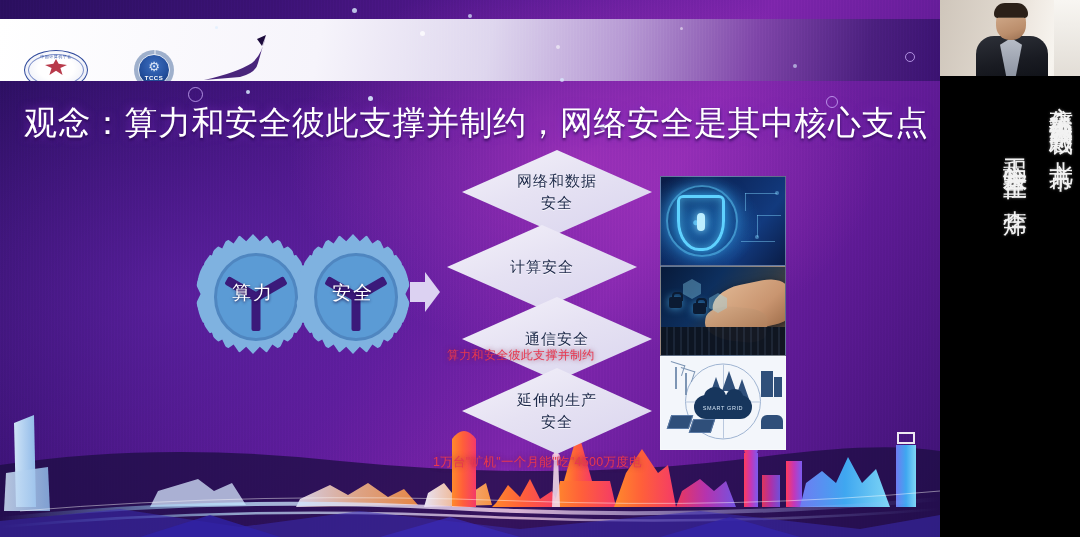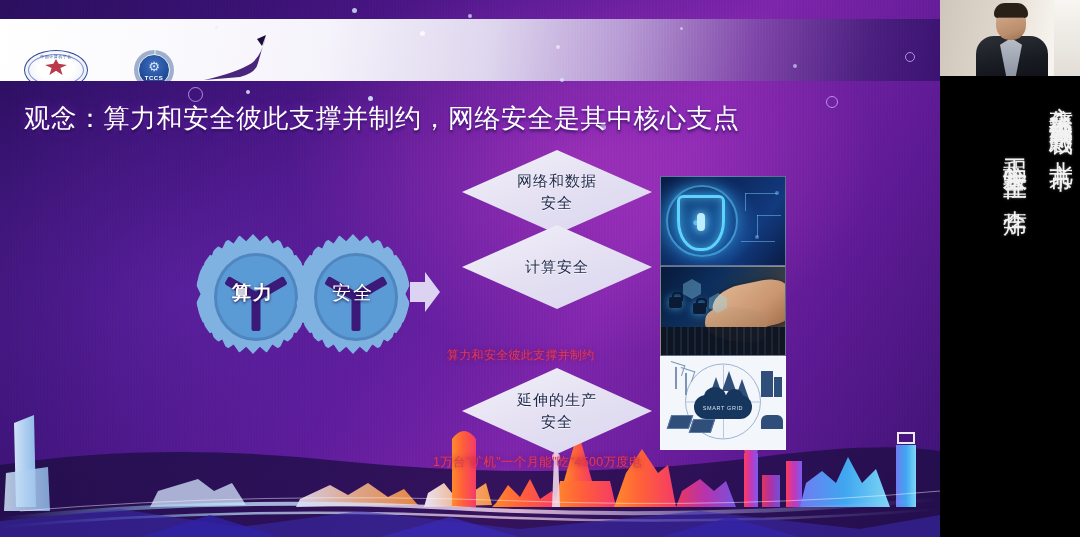--- a/index.html
+++ b/index.html
@@ -42,21 +42,21 @@
   #logo-tccs .inner{position:absolute;inset:4px;border-radius:50%;
     background:radial-gradient(circle at 50% 35%,#3d6fc0 0%,#24509e 55%,#16356e 100%);
     border:1.4px solid #e8edf6;color:#fff;}
   #logo-tccs .glyph{position:absolute;left:50%;top:36%;transform:translate(-50%,-50%);font-size:13px;color:#dce6f7;}
   #logo-tccs .tlabel{position:absolute;left:0;right:0;bottom:4px;text-align:center;font-size:6px;
     font-weight:bold;color:#fff;letter-spacing:.6px;}
   
   #hdr-swoosh{position:absolute;left:200px;top:14px;width:70px;height:48px;z-index:4;}
 
   
-  #heading{position:absolute;left:24px;top:101px;font-size:26px;color:#ffffff;white-space:nowrap;
+  #heading{position:absolute;left:24px;top:101px;font-size:33px;color:#ffffff;white-space:nowrap;
     letter-spacing:.5px;text-shadow:0 0 10px rgba(120,40,190,.95),0 2px 3px rgba(20,0,50,.85);z-index:8;}
 
   
   .spark{position:absolute;border-radius:50%;background:#d9ecff;z-index:3;}
   .sparkring{position:absolute;border-radius:50%;border:1.4px solid rgba(210,180,255,.75);z-index:3;}
 
   
   #gears{position:absolute;left:196px;top:234px;width:214px;height:124px;z-index:7;}
   .gear{position:absolute;top:0;width:114px;height:120px;}
   .gear .teeth{position:absolute;inset:0;border-radius:50%;background:#7fb2e0;
@@ -64,21 +64,21 @@
       100% 42%,96% 50%,100% 58%,98% 64%,99% 74%,93% 74%,92% 84%,86% 82%,83% 91%,77% 88%,73% 96%,67% 92%,
       62% 99%,56% 94%,50% 100%,44% 94%,38% 99%,33% 92%,27% 96%,23% 88%,17% 91%,14% 82%,8% 84%,7% 74%,
       1% 74%,2% 64%,0% 58%,4% 50%,0% 42%,2% 36%,1% 26%,7% 26%,8% 16%,14% 18%,17% 9%,23% 12%,27% 4%,
       33% 8%,38% 1%,44% 6%);}
   .gear .hub{position:absolute;left:16%;top:16%;width:68%;height:68%;border-radius:50%;
     background:#5b9bd5;border:3px solid #4f86c0;}
   .gear .spoke{position:absolute;left:50%;top:50%;width:9px;height:34px;background:#3b1a7a;
     transform-origin:50% 0%;border-radius:2px;}
   .gear .label{position:absolute;left:0;right:0;top:50%;transform:translateY(-52%);text-align:center;
     font-size:19px;color:#ffffff;letter-spacing:2px;text-shadow:0 1px 3px rgba(20,0,60,.9);}
-  #gear-a{left:0;font-weight:bold;}
+  #gear-a{left:0;}
   #gear-b{left:100px;}
   #gear-arrow{position:absolute;left:410px;top:270px;width:30px;height:44px;z-index:7;}
 
   
   .diamond{position:absolute;z-index:6;
     background:linear-gradient(160deg,#f4f2fa 0%,#e6e2f3 45%,#d9d4ee 100%);
     clip-path:polygon(50% 0,100% 50%,50% 100%,0 50%);
     display:flex;align-items:center;justify-content:center;text-align:center;}
   .diamond .dtext{font-size:15px;color:#1e2a4a;line-height:1.45;letter-spacing:1px;
     text-shadow:0 1px 0 rgba(255,255,255,.7);max-width:74%;}
@@ -278,26 +278,31 @@
       <div class="bldg" style="left:100px;top:58px;width:22px;height:14px;border-radius:6px 6px 0 0;"></div>
     </div>
 
     <div class="diamond" style="left:462px;top:150px;width:190px;height:84px;">
       <div class="dtext">
         <span>网络和数据</span><br>
         <span>安全</span>
       </div>
     </div>
 
-    <div class="diamond" style="left:462px;top:225px;width:190px;height:84px;text-align:center;">
+    <div class="diamond" style="left:447px;top:225px;width:190px;height:84px;text-align:center;">
       <div class="dtext">
         <span>计算安全</span>
       </div>
     </div>
 
+    <div class="diamond" style="left:462px;top:297px;width:190px;height:84px;">
+      <div class="dtext">
+        <span>通信安全</span>
+      </div>
+    </div>
     <div class="rednote" style="left:447px;top:347px;">算力和安全彼此支撑并制约</div>
 
     <div class="diamond" style="left:462px;top:368px;width:190px;height:86px;">
       <div class="dtext">
         <span>延伸的生产</span><br>
         <span>安全</span>
       </div>
     </div>
 
     <div class="rednote" style="left:433px;top:454px;font-size:12.5px;z-index:9;">1万台"矿机"一个月能"吃"4500万度电</div>

